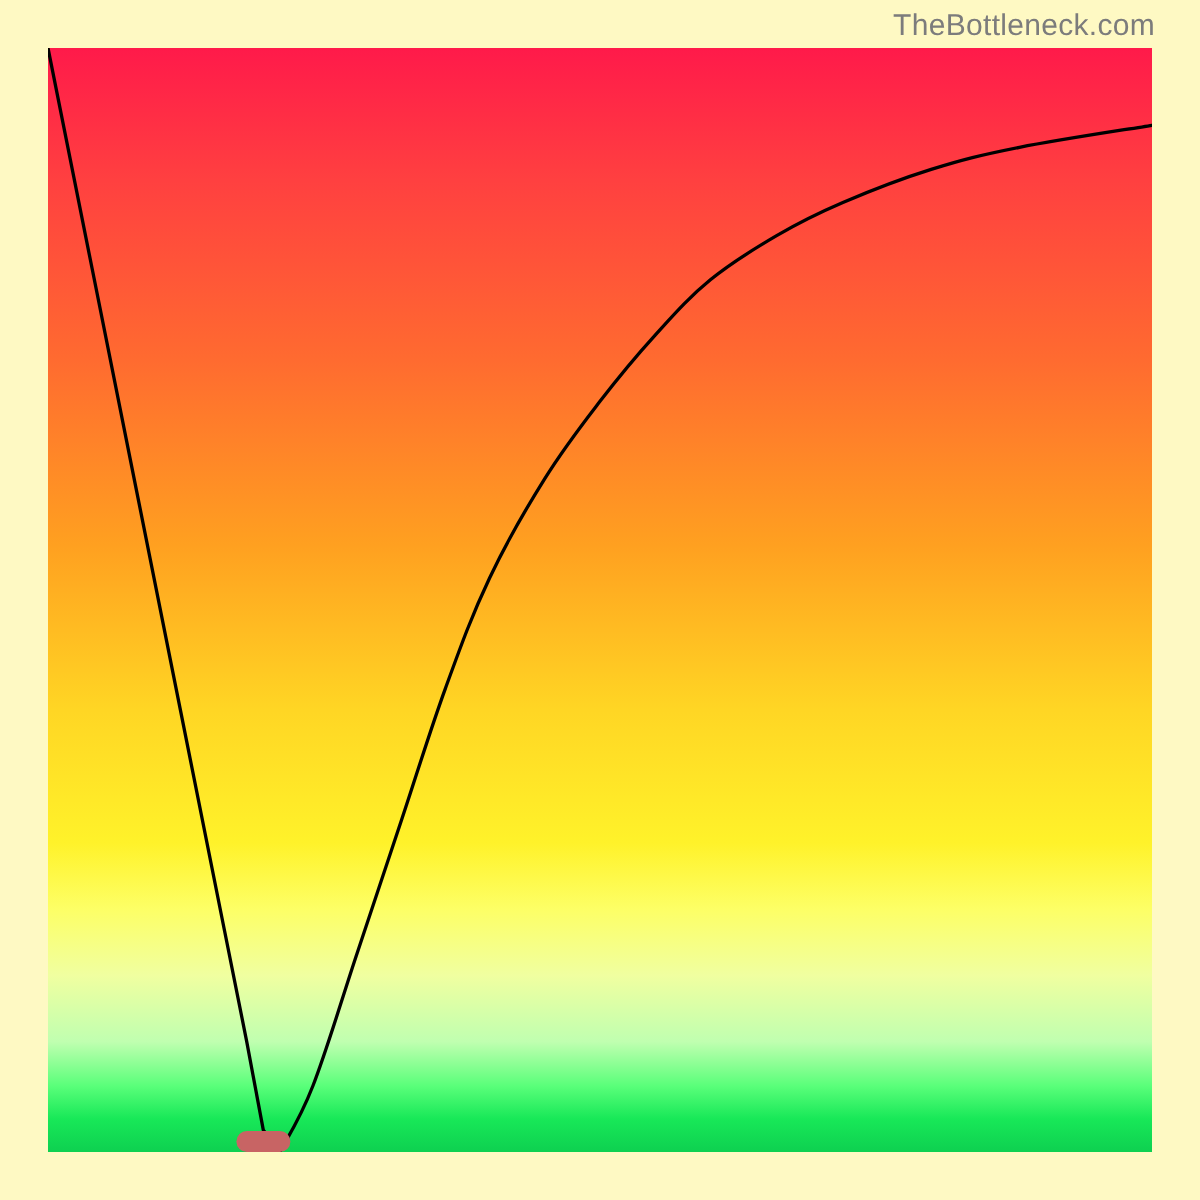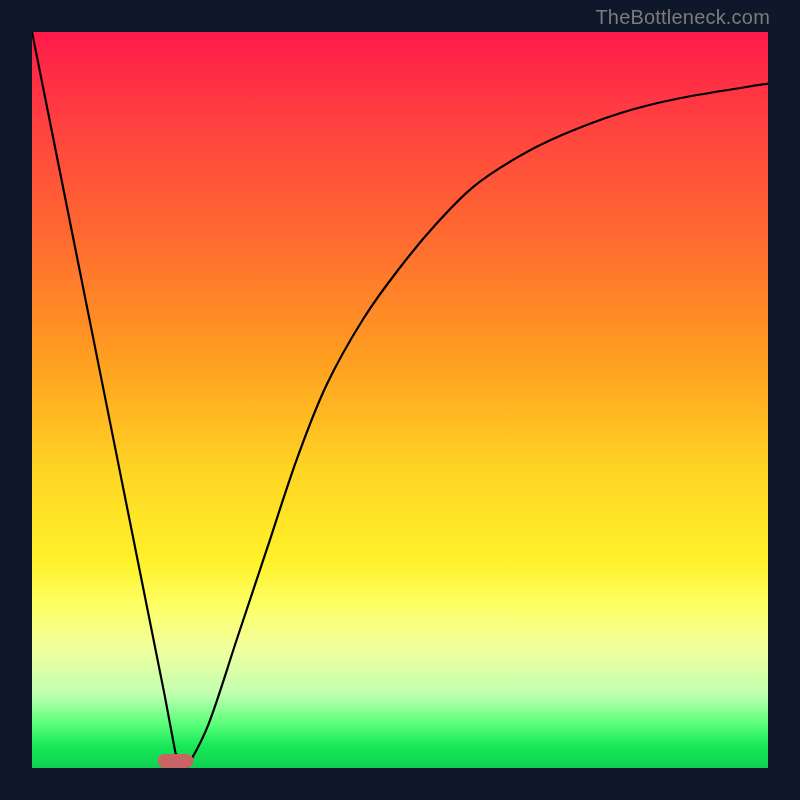--- a/index.html
+++ b/index.html
@@ -10,21 +10,21 @@
     background: #000;
     overflow: hidden;
     font-family: Arial, Helvetica, sans-serif;
   }
   .chart-frame {
     position: absolute;
     top: 0;
     left: 0;
     width: 800px;
     height: 800px;
-    background: #0f172a;
+    background: #fef9c3;
   }
   .plot-area {
     position: absolute;
     top: 32px;
     left: 32px;
     width: 736px;
     height: 736px;
     
     background: linear-gradient(
       to bottom,

